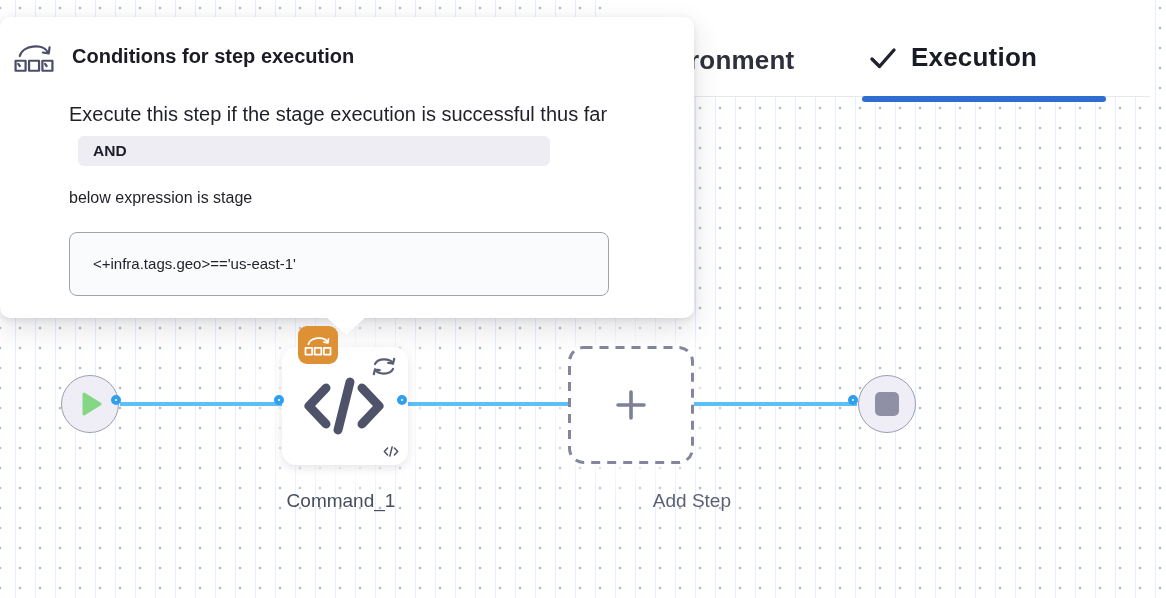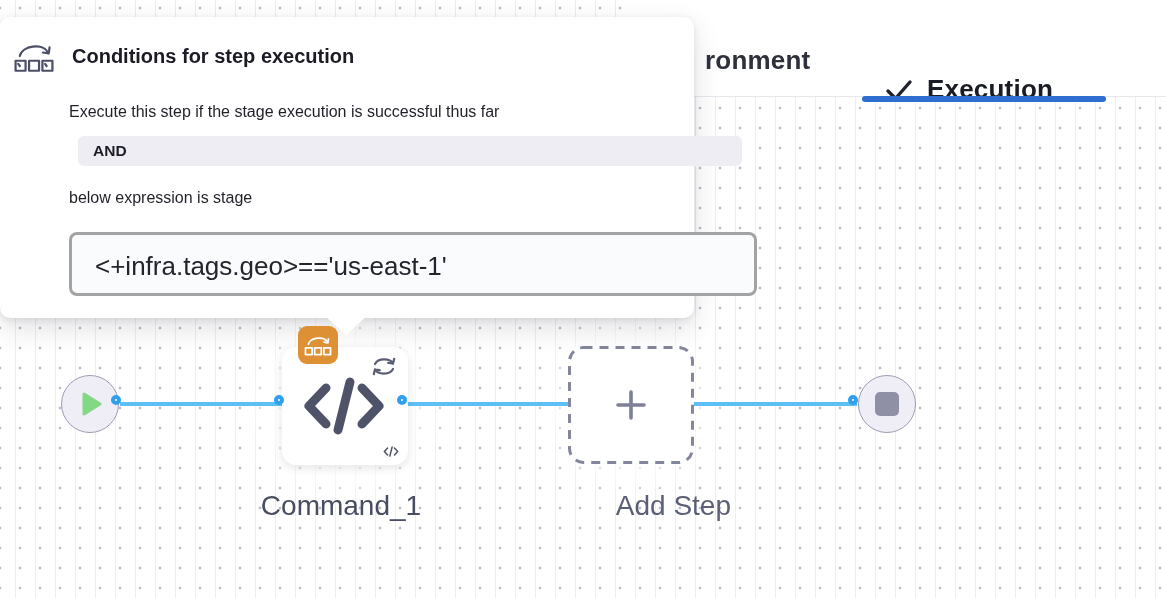--- a/index.html
+++ b/index.html
@@ -9,31 +9,30 @@
     background-color:#ffffff;
     background-image:
       radial-gradient(circle, #b7bbc7 1.1px, rgba(183,187,199,0) 1.7px),
       linear-gradient(to right, rgba(205,228,248,.55) 1px, rgba(205,228,248,0) 1px);
     background-size: 20px 20px, 20px 100%;
     background-position: 10px 18px, 15px 0;
   }
 
   
   .header {
-    position:absolute; left:630px; top:0; width:536px; height:97px;
+    position:absolute; left:614px; top:0; width:536px; height:97px;
     background:#ffffff; border-bottom:1px solid #e7e8ee; z-index:20;
   }
   .tab-partial {
     position:absolute; left:75px; top:45px; font-size:26px; font-weight:600;
     color:#2e313c; letter-spacing:.2px;
   }
   .tab-exec {
     position:absolute; left:255px; top:42px; display:flex; align-items:center; gap:14px;
     cursor:pointer;
-    margin-top:32px;
   }
   .tab-exec .check { width:28px; height:24px; display:block; }
   .tab-exec .lbl { font-size:26px; font-weight:700; color:#1a1c25; letter-spacing:.2px; }
   .tab-underline {
     position:absolute; left:862px; top:96px; width:244px; height:6px;
     border-radius:3.5px; background:#2e6ed0; z-index:22;
   }
 
   
   .popover {
@@ -43,31 +42,31 @@
     padding-left:36px;
   }
   .popover .caret {
     position:absolute; left:325px; top:299px; width:0; height:0; z-index:50;
     border-left:21px solid transparent; border-right:21px solid transparent;
     border-top:19px solid #ffffff;
   }
   .pop-head { position:absolute; left:14px; top:22px; display:flex; align-items:center; gap:18px; }
   .pop-head .cond-ic { width:40px; height:34px; display:block; }
   .pop-title { font-size:20px; font-weight:700; color:#1b1b26; }
-  .pop-desc { position:absolute; left:69px; top:86px; font-size:16px; color:#1f2028; }
+  .pop-desc { position:absolute; left:69px; top:86px; font-size:20px; color:#1f2028; }
   .pop-chip {
-    position:absolute; left:78px; top:119px; width:664px; height:30px;
+    position:absolute; left:78px; top:119px; width:472px; height:30px;
     background:#ededf3; border-radius:6px; line-height:30px; padding-left:15px;
     font-size:15.5px; font-weight:700; color:#1c1d27;
   }
   .pop-intro { position:absolute; left:69px; top:172px; font-size:16px; color:#1f2028; }
   .pop-expr {
-    position:absolute; left:69px; top:215px; width:688px; height:64px;
-    background:#fafbfd; border:3px solid #a3a3a3; border-radius:8px;
-    line-height:62px; padding-left:23px; font-size:26px; color:#23242c;
+    position:absolute; left:69px; top:215px; width:540px; height:64px;
+    background:#fafbfd; border:1px solid #a3a3a3; border-radius:8px;
+    line-height:62px; padding-left:23px; font-size:15px; color:#23242c;
     white-space:nowrap; overflow:hidden;
   }
 
   
   .glow { position:absolute; background:radial-gradient(ellipse at center, rgba(255,255,255,.98) 35%, rgba(255,255,255,0) 75%); z-index:2; }
   .glow.g1 { left:240px; top:305px; width:210px; height:200px; }
   .glow.g2 { left:535px; top:310px; width:195px; height:190px; }
 
   .edge { position:absolute; top:402px; height:4px; background:#5cc0f7; z-index:5; }
   .edge.e1 { left:120px; width:163px; }
@@ -111,21 +110,21 @@
 
   .add-step {
     position:absolute; left:568px; top:346px; width:126px; height:118px;
     background:#ffffff; border-radius:14px; z-index:8; cursor:pointer;
   }
   .add-step .dash { position:absolute; left:0; top:0; width:126px; height:118px; }
   .add-step .plus { position:absolute; left:45px; top:41px; width:36px; height:36px; }
 
   .node-label {
     position:absolute; top:490px; width:200px; text-align:center;
-    font-size:28px; color:#494d61; z-index:8;
+    font-size:19px; color:#494d61; z-index:8;
   }
   .node-label.l-cmd { left:241px; }
   .node-label.l-add { left:531px; color:#5b5f75;text-align:right; }
 </style>
 </head>
 <body>
 
 <div class="screen">
 
   <div class="header">

